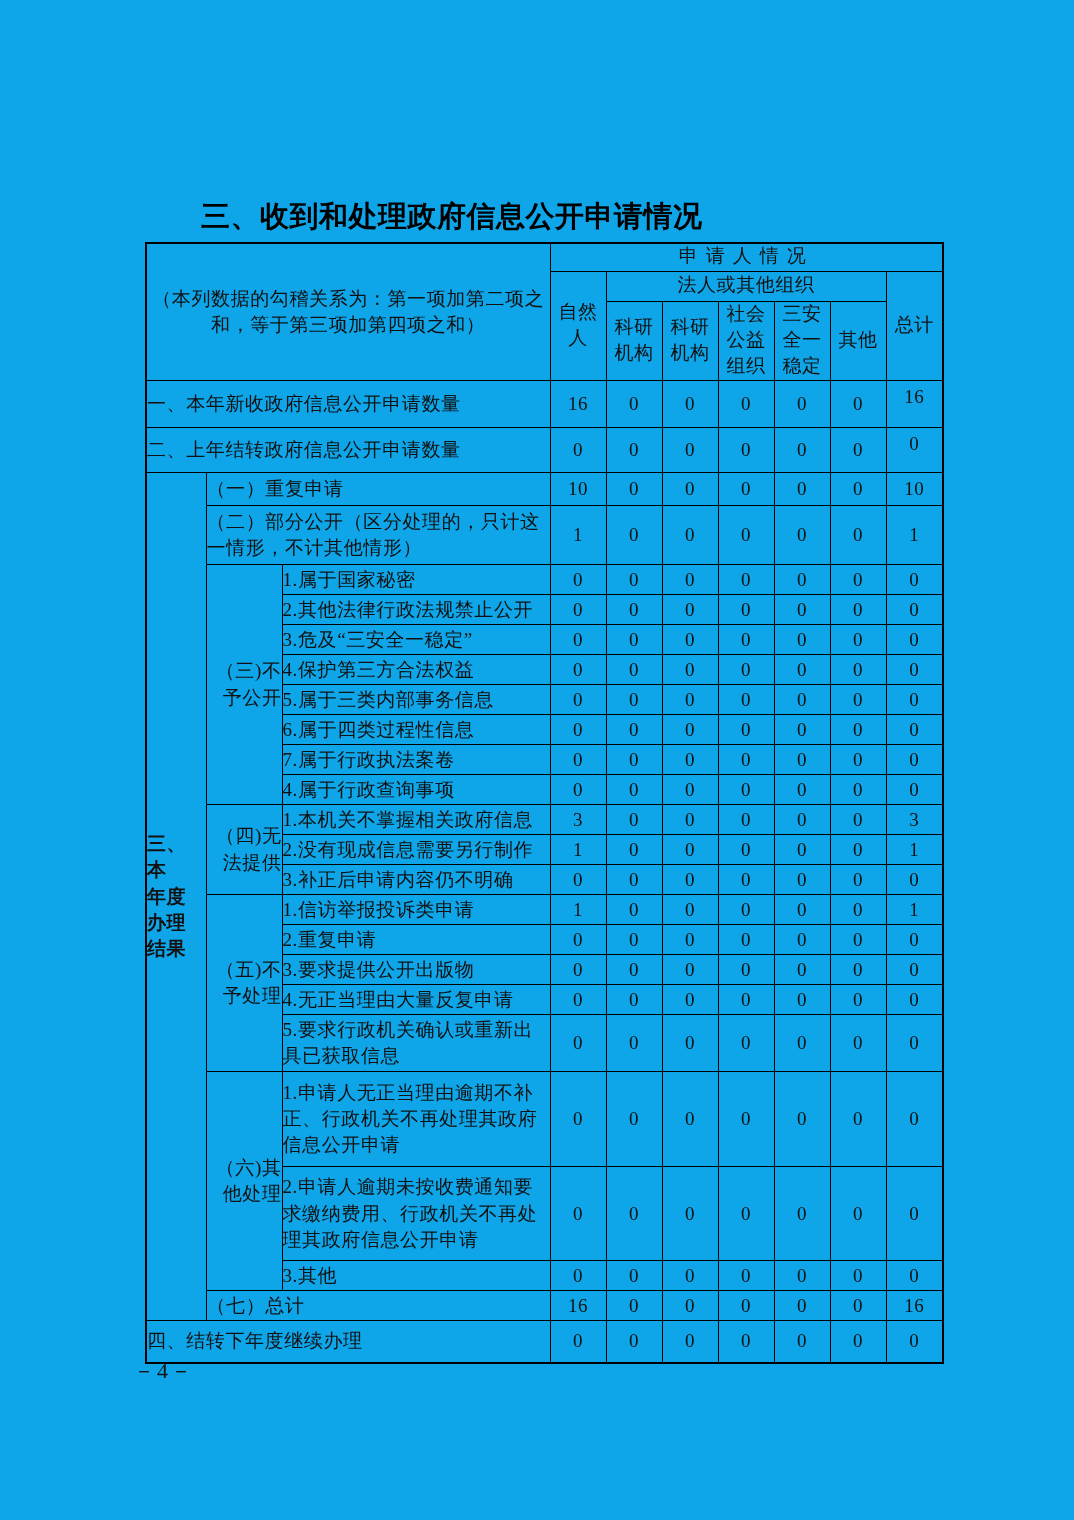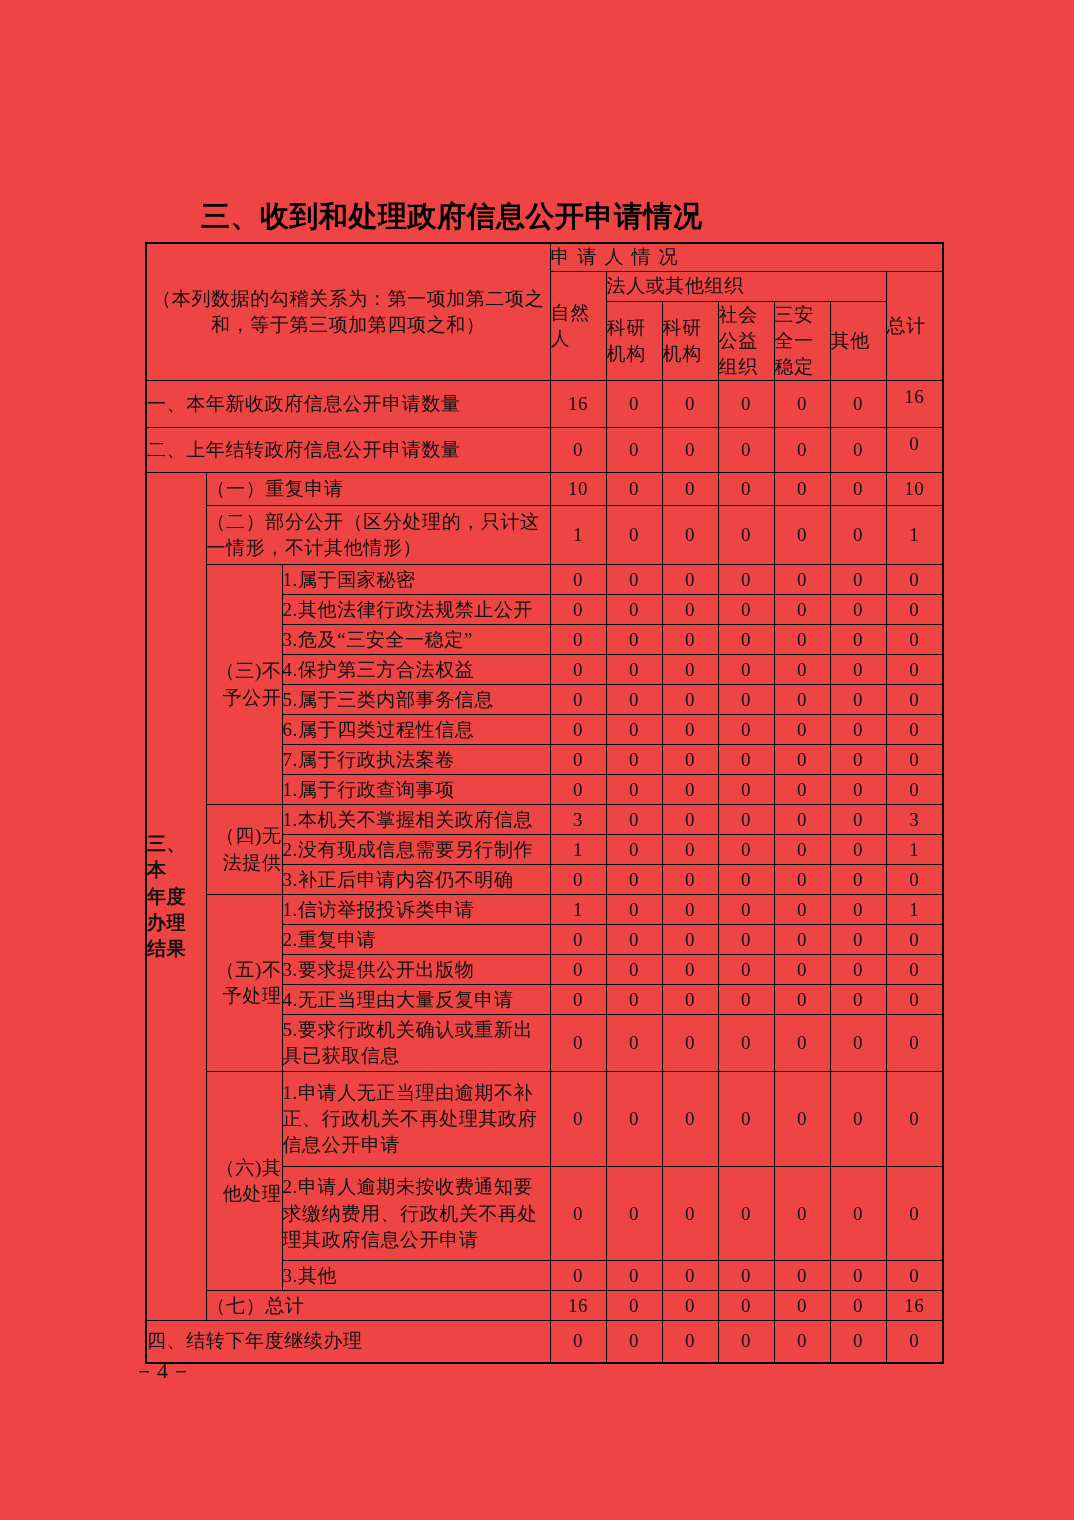--- a/index.html
+++ b/index.html
@@ -1,20 +1,20 @@
 <!DOCTYPE html>
 <html><head>
 <meta charset="utf-8">
 <style>
   html,body { margin:0; padding:0; background:#e8e8e8; }
   .page {
     position:relative;
     width:1074px; height:1520px;
     margin:0 auto;
-    background:#ef4444;
+    background:#0ea5e9;
     font-family:"Liberation Serif","DejaVu Serif",serif;
     color:#111111;
     overflow:hidden;
   }
   .doc-title {
     position:absolute; left:201px; top:197px;
     font-family:"Liberation Sans","DejaVu Sans",sans-serif;
     font-weight:bold; font-size:29px; color:#000;
     letter-spacing:0.5px; white-space:nowrap;
   }
@@ -26,21 +26,21 @@
   }
   table.report td {
     border:1px solid #000;
     font-size:19px; line-height:1.38;
     vertical-align:middle;
     padding:0;
     letter-spacing:0.6px;
     overflow:hidden;
     color:#111;
   }
-  td.hc { text-align:left; letter-spacing:4px; padding:1px 2px; }
+  td.hc { text-align:center; letter-spacing:4px; padding:1px 2px;font-family:Liberation Mono, monospace; }
   td.hc.wide { letter-spacing:8px; }
   td.note-cell { text-align:center; padding:6px 8px; letter-spacing:0; line-height:1.55; }
   td.lbl  { text-align:left; padding:2px 4px 2px 6px;margin-left:6px; }
   td.num  { text-align:center; letter-spacing:0; }
   td.num.top { vertical-align:top; padding-top:3px; }
   td.sec  { text-align:right; padding:2px 2px 2px 5px; white-space:pre-line; letter-spacing:0; line-height:1.6; }
   td.vlab { text-align:left; padding:2px 1px 2px 4px; white-space:pre-line; letter-spacing:0; font-size:18px; line-height:1.75;font-weight:bold; }
   tr.h28{height:28px} tr.h30{height:30px} tr.h33{height:33px} tr.h42{height:42px}
   tr.h45{height:45px} tr.h47{height:47px} tr.h57{height:57px} tr.h59{height:59px}
   tr.h74{height:74px} tr.h94{height:94px} tr.h95{height:95px}
@@ -202,21 +202,21 @@
       <td class="lbl">7.属于行政执法案卷</td>
       <td class="num">0</td>
       <td class="num">0</td>
       <td class="num">0</td>
       <td class="num">0</td>
       <td class="num">0</td>
       <td class="num">0</td>
       <td class="num">0</td>
     </tr>
     <tr class="h30">
-      <td class="lbl">1.属于行政查询事项</td>
+      <td class="lbl">4.属于行政查询事项</td>
       <td class="num">0</td>
       <td class="num">0</td>
       <td class="num">0</td>
       <td class="num">0</td>
       <td class="num">0</td>
       <td class="num">0</td>
       <td class="num">0</td>
     </tr>
 
     <tr class="h30">

